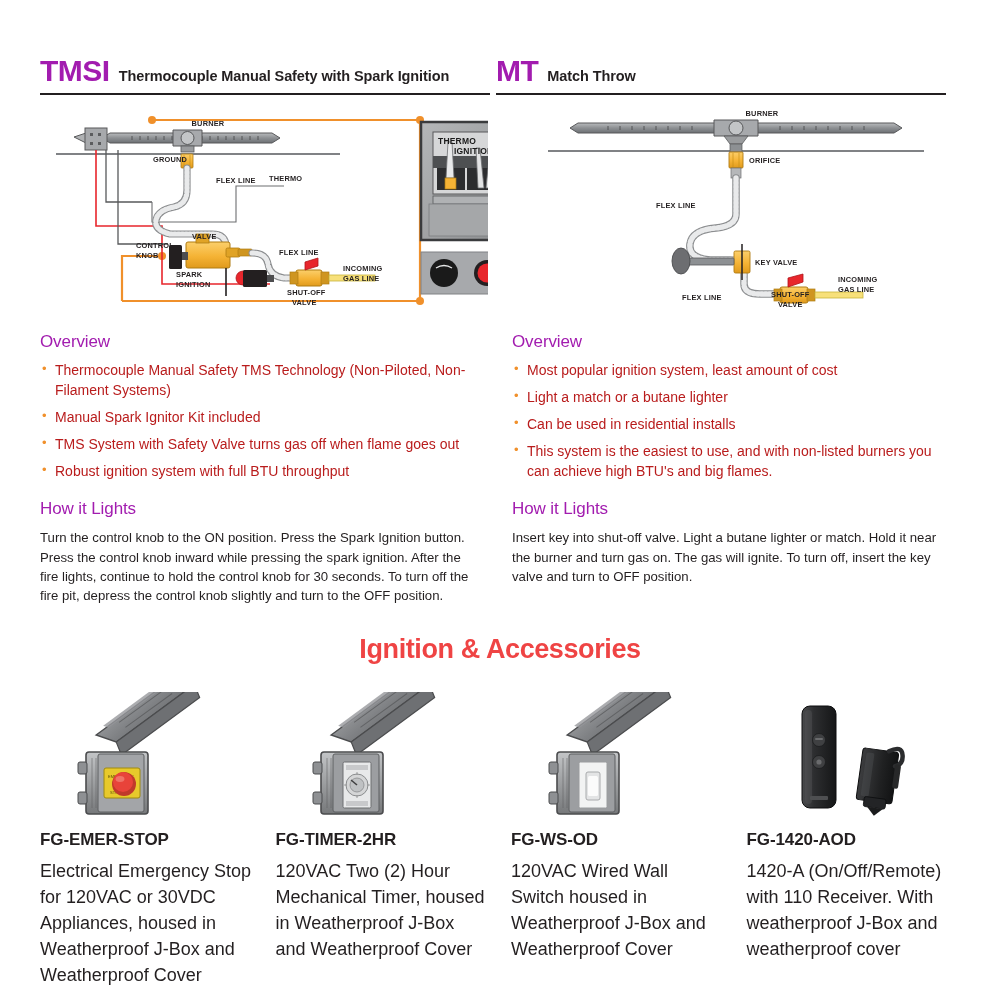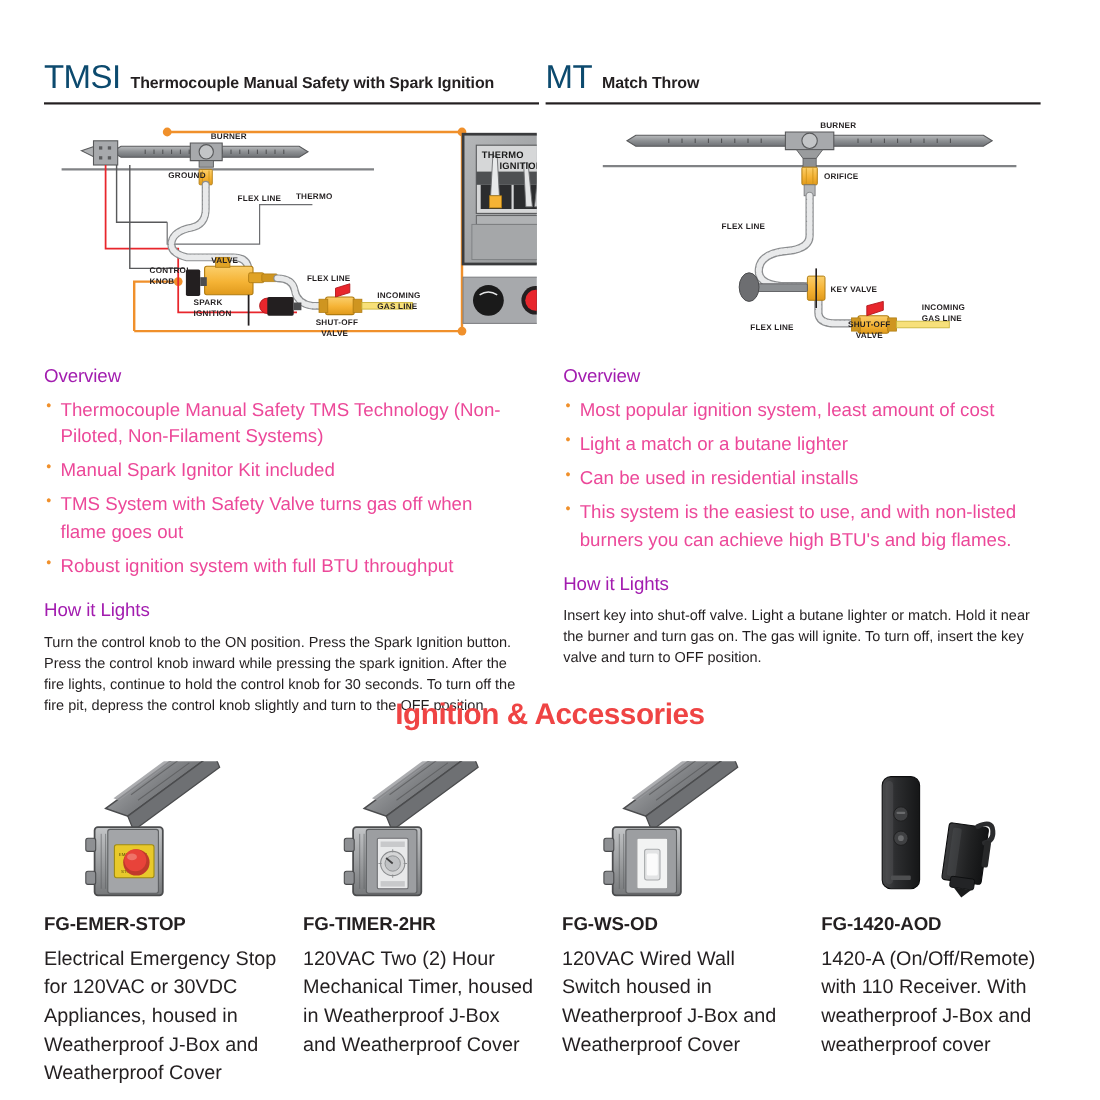--- a/index.html
+++ b/index.html
@@ -12,23 +12,23 @@
   }
   .page { position: relative; width: 1000px; height: 1000px; }
 
   
   .sys-col { position: absolute; width: 450px; }
   .sys-col.left  { left: 40px;  top: 56px; }
   .sys-col.right { left: 496px; top: 56px; text-align: center; }
 
   .sys-head { display: flex; align-items: baseline; gap: 9px; }
   .sys-abbr {
-    color: #0c4a6e;
+    color: #a21caf;
     font-size: 30px;
-    font-weight: 400;
+    font-weight: 700;
     letter-spacing: -0.5px;
     line-height: 1;
   }
   .sys-name {
     font-size: 14.5px;
     font-weight: 700;
     color: #231f20;
     letter-spacing: -0.1px;
     line-height: 1;
   }
@@ -53,23 +53,23 @@
     font-size: 17px;
     font-weight: 400;
     color: #a21caf;
     margin-bottom: 9px;
     letter-spacing: -0.1px;
   }
   ul.bullets { list-style: none; }
   ul.bullets li {
     position: relative;
     padding-left: 15px;
-    font-size: 17px;
+    font-size: 14px;
     line-height: 1.42;
-    color: #ec4899;
+    color: #b91c1c;
     margin-bottom: 7px;
   }
   ul.bullets li::before {
     content: "•";
     position: absolute;
     left: 2px; top: -1px;
     color: #F0902B;
     font-size: 13px;
   }
   .howit { margin-top: 18px; }

